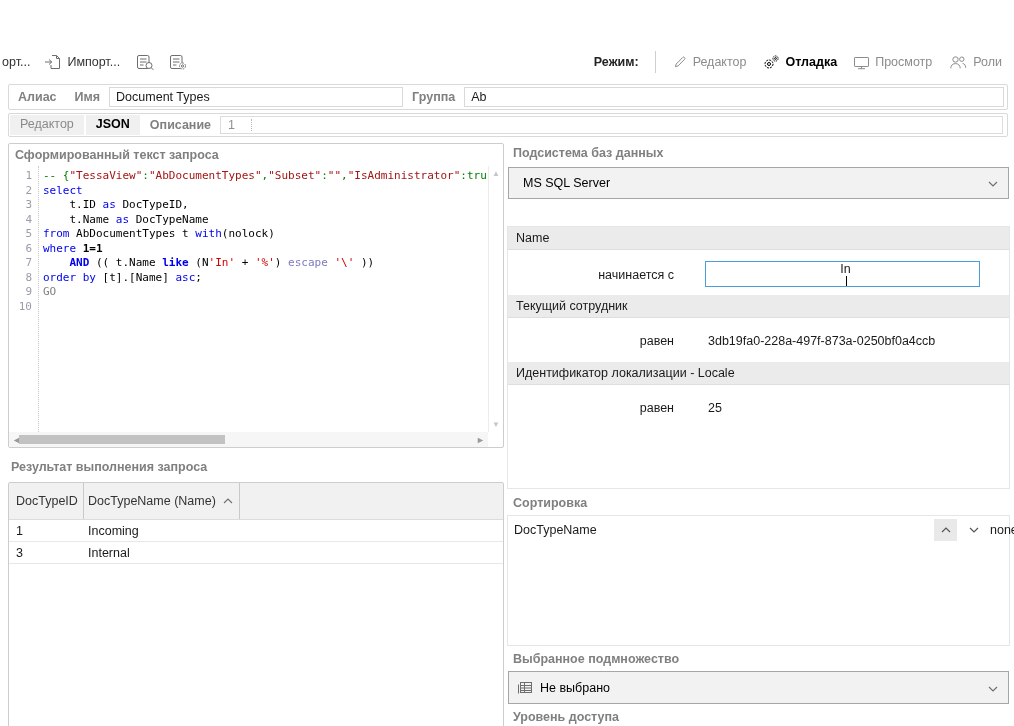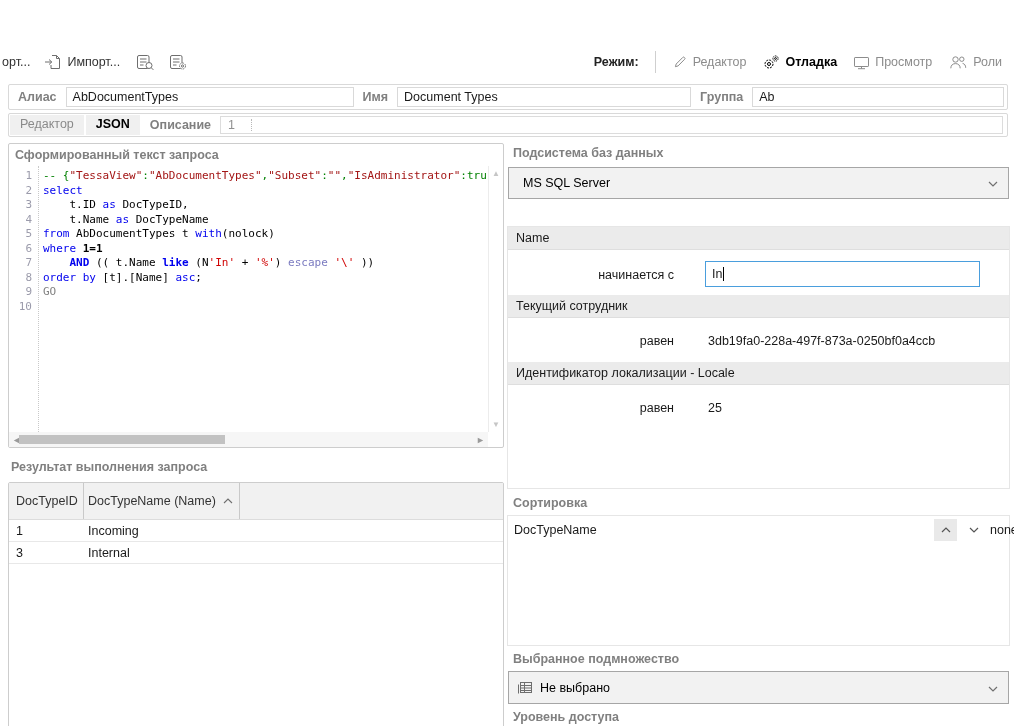--- a/index.html
+++ b/index.html
@@ -176,23 +176,20 @@
               <path d="M14.6 9.4 c2 0.4 3.1 2 3.1 4.4" fill="none" stroke="currentColor"></path>
             </svg>
           </span>
         <span>Роли</span>
       </span>
     </div>
   </div>
 
   <div class="row-fields">
     <span class="lbl">Алиас</span>
-    <div class="txt f-alias">
-        <span>AbDocumentTypes</span>
-      </div>
     <span class="lbl">Имя</span>
     <div class="txt f-name">
         <span>Document Types</span>
       </div>
     <span class="lbl">Группа</span>
     <div class="txt f-group">
         <span>Ab</span>
       </div>
   </div>
 
@@ -265,21 +262,21 @@
     <span class="chev"><svg width="10" height="6" viewBox="0 0 10 6">
           <path d="M1 1 L5 5 L9 1" fill="none" stroke="currentColor" stroke-width="1.2"></path>
         </svg></span>
   </div>
 
   <div class="box" style="top:180px; height:263px;">
     <div class="pbar" style="top:0;">
         <span>Name</span>
       </div>
     <span class="prow-lbl" style="top:41px;">начинается с</span>
-    <div class="pinput" style="top:34px;">
+    <div class="pinput" style="top:34px;flex-direction:column;">
       <span>In</span>
         <span class="caret"></span>
     </div>
 
     <div class="pbar" style="top:68px;">
         <span>Текущий сотрудник</span>
       </div>
     <span class="prow-lbl" style="top:107px;">равен</span>
     <span class="prow-val" style="top:107px;">3db19fa0-228a-497f-873a-0250bf0a4ccb</span>
 

